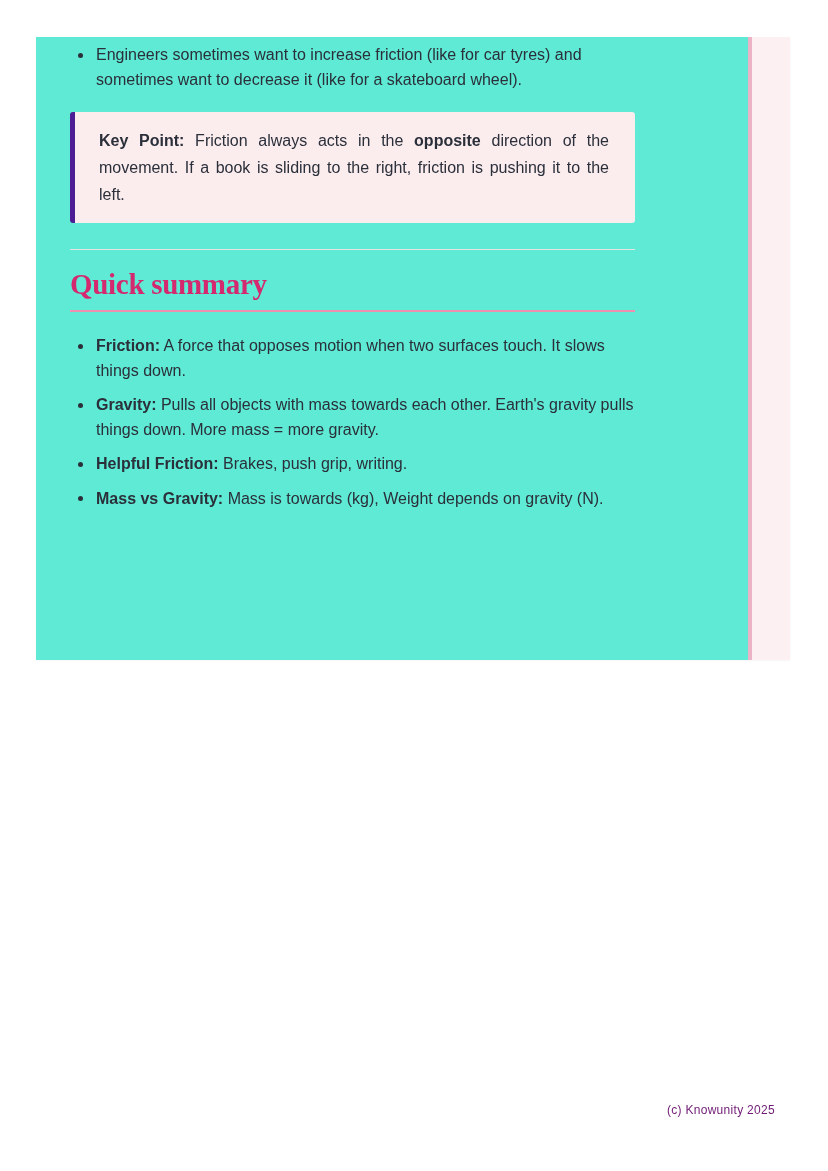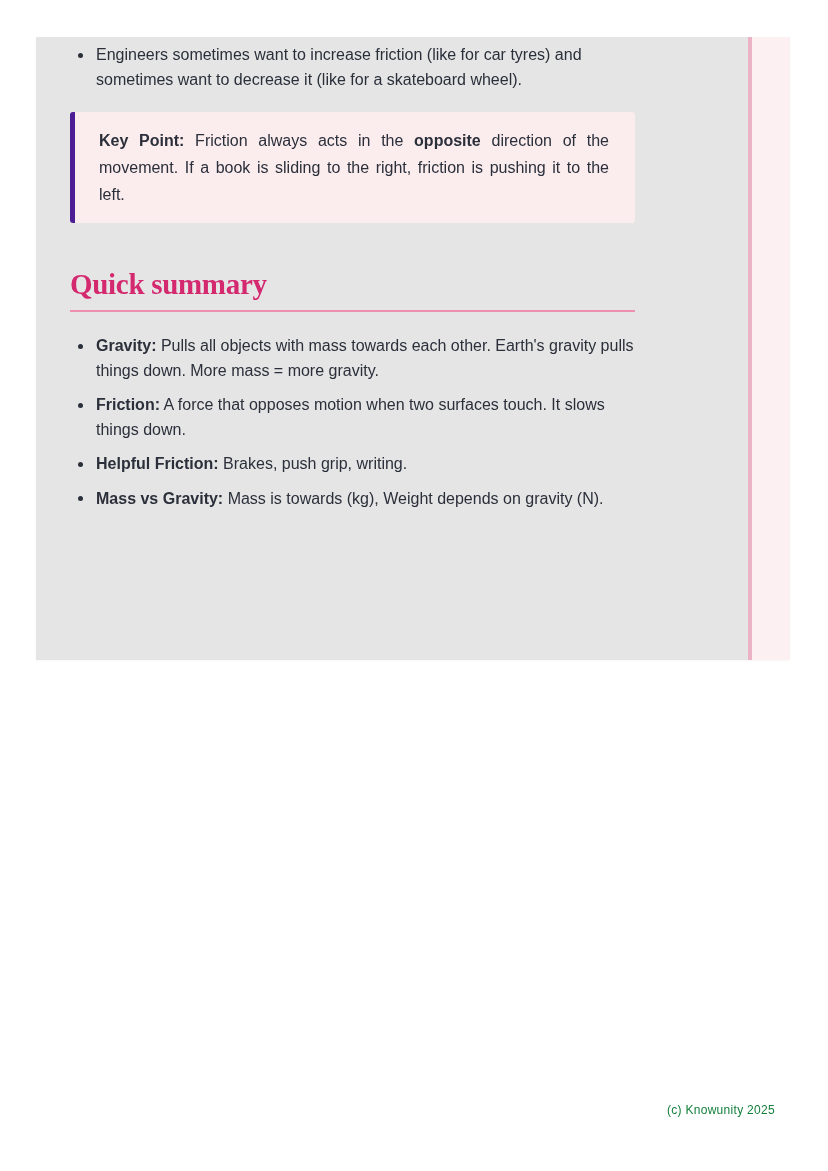--- a/index.html
+++ b/index.html
@@ -12,21 +12,21 @@
   }
   .page-card {
     position: absolute;
     left: 36px; top: 37px;
     width: 754px; height: 623px;
     display: flex;
     box-shadow: 0 1px 2px rgba(0,0,0,0.04);
   }
   .card-content {
     width: 712px; height: 100%;
-    background: #e5e5e5;
+    background: #5eead4;
     padding: 6px 4px 0 34px;
   }
   .edge-strip {
     width: 42px; height: 100%;
     background: #fdf0f3;
     border-left: 4px solid #ecb3c6;
   }
   .content-col { width: 565px; color: #2a2f3a; }
 
   ul.bullet-list { list-style: none; }
@@ -77,21 +77,21 @@
     font-family: Liberation Serif, serif;
   }
 
   .summary-list { margin-top: 22px; }
 
   .footer {
     position: absolute;
     top: 1103px;
     right: 53px;
     font-size: 12px;
-    color: #15803d;
+    color: #701a75;
     letter-spacing: 0.3px;
   }
 </style>
 </head>
 <body>
 
 <div class="page-card">
   <div class="card-content">
     <div class="content-col">
 
@@ -101,22 +101,22 @@
 
       <div class="keypoint"><span class="b">Key Point:</span><span> Friction always acts in the </span><span class="b">opposite</span><span> direction of the movement. If a book is sliding to the right, friction is pushing it to the left.</span></div>
 
       <hr class="divider">
 
       <div class="summary-heading-wrap">
         <h1 class="summary-heading">Quick summary</h1>
       </div>
 
       <ul class="bullet-list summary-list">
+        <li><span class="dot"></span><span class="b">Friction:</span><span> A force that opposes motion when two surfaces touch. It slows things down.</span></li>
         <li><span class="dot"></span><span class="b">Gravity:</span><span> Pulls all objects with mass towards each other. Earth's gravity pulls things down. More mass = more gravity.</span></li>
-        <li><span class="dot"></span><span class="b">Friction:</span><span> A force that opposes motion when two surfaces touch. It slows things down.</span></li>
         <li><span class="dot"></span><span class="b">Helpful Friction:</span><span> Brakes, push grip, writing.</span></li>
         <li><span class="dot"></span><span class="b">Mass vs Gravity:</span><span> Mass is towards (kg), Weight depends on gravity (N).</span></li>
       </ul>
 
     </div>
   </div>
   <div class="edge-strip"></div>
 </div>
 
 <div class="footer">(c) Knowunity 2025</div>

